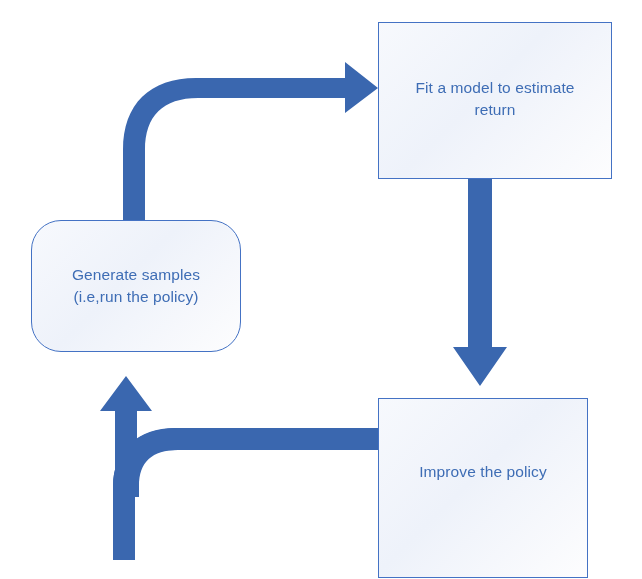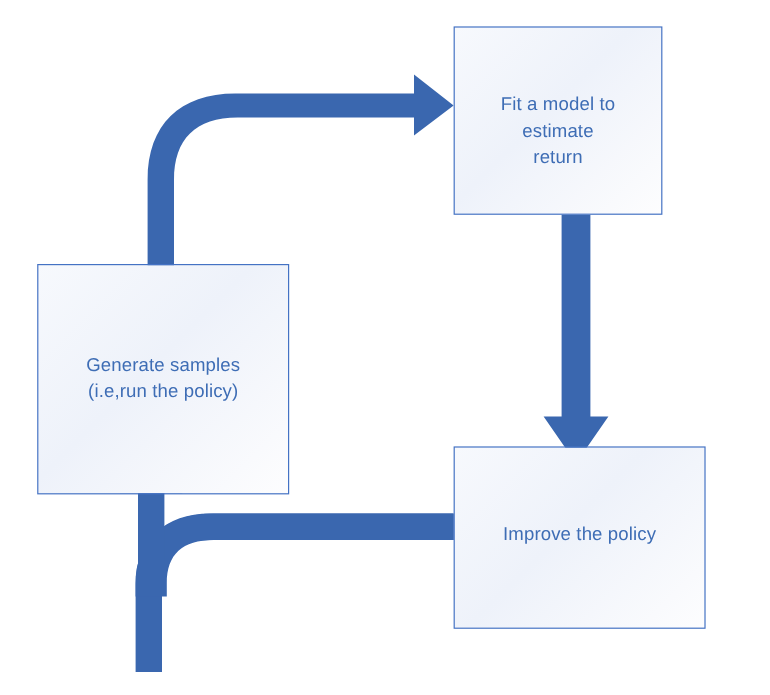--- a/index.html
+++ b/index.html
@@ -30,38 +30,39 @@
     color: #3E6DB5;
     font-size: 15.5px;
     line-height: 1.42;
     letter-spacing: 0.1px;
     padding: 0 10px;
     white-space: pre-line;
   }
   #node-fit-model {
     left: 378px;
     top: 22px;
-    width: 174px;
+    width: 234px;
     height: 157px;
   }
   #node-fit-model .node-label {
     align-self: flex-start;
     margin-top: 54px;
   }
   #node-generate-samples {
     left: 31px;
     top: 220px;
     width: 210px;
-    height: 192px;
+    height: 132px;
+    border-radius: 30px;
   }
   #node-improve-policy {
     left: 378px;
-    top: 372px;
+    top: 398px;
     width: 210px;
-    height: 152px;
+    height: 180px;
   }
   #node-improve-policy .node-label {
     align-self: flex-start;
     margin-top: 62px;
   }
   #arrow-layer {
     position: absolute;
     left: 0;
     top: 0;
     width: 642px;

